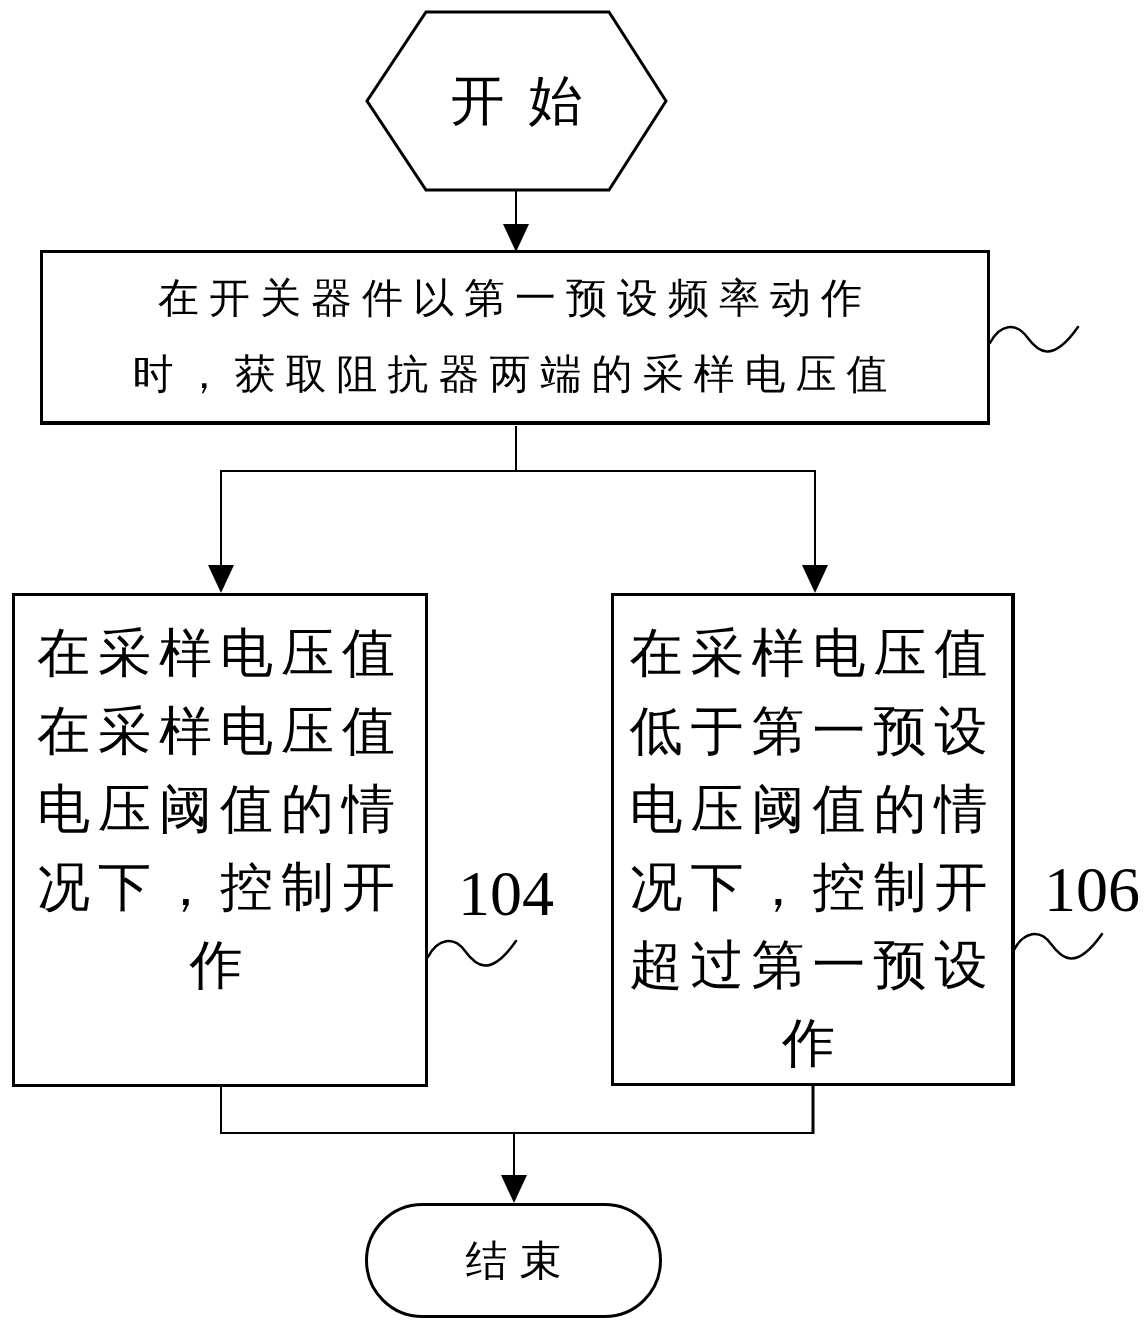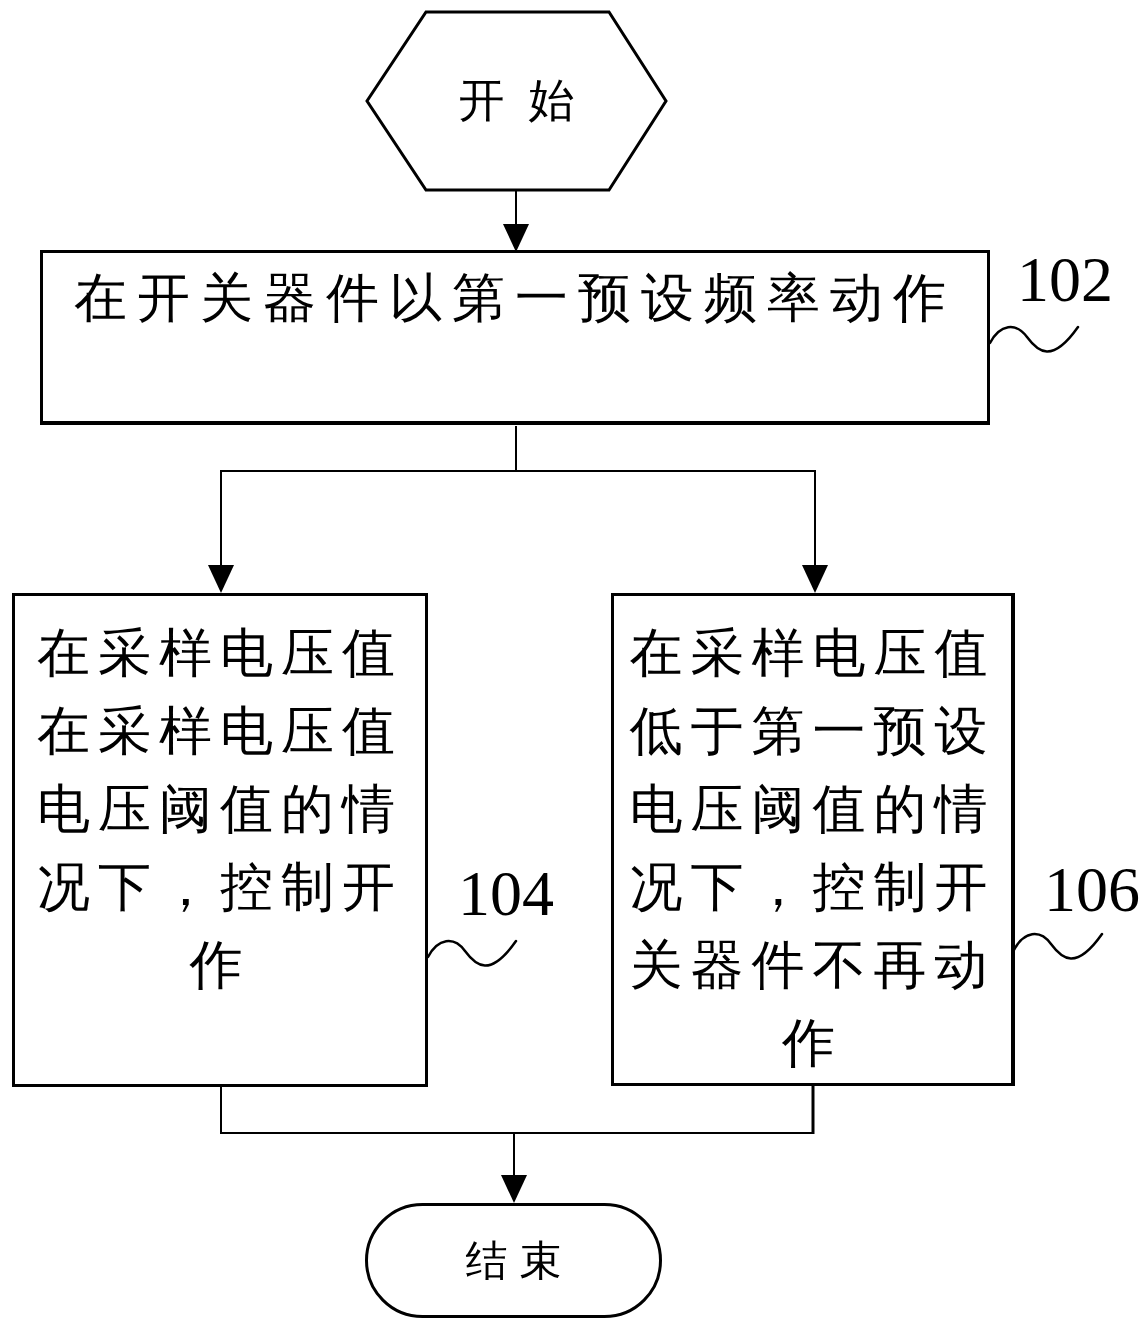--- a/index.html
+++ b/index.html
@@ -11,29 +11,29 @@
     color:#000;
     overflow:hidden;
   }
   .layer{position:absolute;left:0;top:0;width:1146px;height:1335px;}
   .node-label{
     position:absolute;display:flex;align-items:center;justify-content:center;
     white-space:nowrap;
   }
   .start-label{
     left:367px;top:12px;width:299px;height:178px;
-    font-size:46px;letter-spacing:24px;text-indent:24px;
+    font-size:54px;letter-spacing:24px;text-indent:24px;
   }
   .box{
     position:absolute;box-sizing:border-box;background:#fff;
     border:3px solid #000;text-align:center;
   }
   .box .tl{white-space:nowrap;}
   .box102{left:40px;top:250px;width:950px;height:175px;padding-top:7px;border-bottom-width:4px;}
-  .box102 .tl{font-size:53px;line-height:76px;letter-spacing:10px;}
+  .box102 .tl{font-size:41px;line-height:76px;letter-spacing:10px;}
   .box104{left:12px;top:593px;width:416px;height:494px;padding-top:18px;}
   .box106{left:611px;top:593px;width:404px;height:493px;padding-top:18px;border-right-width:4px;}
   .side .tl{font-size:53px;line-height:78px;letter-spacing:8px;}
   .ref{
     position:absolute;width:120px;text-align:center;
     font-size:64px;line-height:64px;white-space:nowrap;
   }
   .ref102{left:1005px;top:248px;}
   .ref104{left:446px;top:862px;text-align:center;}
   .ref106{left:1032px;top:858px;}
@@ -71,38 +71,38 @@
 
     <path d="M 990 343 C 1000 324, 1016 322, 1027 337 S 1052 364, 1078 327" fill="none" stroke="#000000" stroke-width="2.5" stroke-linecap="round"></path>
     <path d="M 428 957 C 438 938, 454 936, 465 951 S 490 978, 516 941" fill="none" stroke="#000000" stroke-width="2.5" stroke-linecap="round"></path>
     <path d="M 1014 950 C 1024 931, 1040 929, 1051 944 S 1076 971, 1102 934" fill="none" stroke="#000000" stroke-width="2.5" stroke-linecap="round"></path>
   </svg>
 
   <div class="node-label start-label">开始</div>
 
   <div class="box box102">
     <div class="tl">在开关器件以第一预设频率动作</div>
+    <div class="tl">时，获取阻抗器两端的采样电压值</div>
   </div>
-  <div class="ref ref102">102</div>
 
   <div class="box side box104">
     <div class="tl">在采样电压值</div>
     <div class="tl">在采样电压值</div>
     <div class="tl">电压阈值的情</div>
     <div class="tl">况下，控制开</div>
     <div class="tl">作</div>
   </div>
   <div class="ref ref104">104</div>
 
   <div class="box side box106">
     <div class="tl">在采样电压值</div>
     <div class="tl">低于第一预设</div>
     <div class="tl">电压阈值的情</div>
     <div class="tl">况下，控制开</div>
-    <div class="tl">关器件不再动</div>
+    <div class="tl">超过第一预设</div>
     <div class="tl">作</div>
   </div>
   <div class="ref ref106">106</div>
 
   <div class="stadium">
     <span>结束</span>
   </div>
 
 </div>
 

